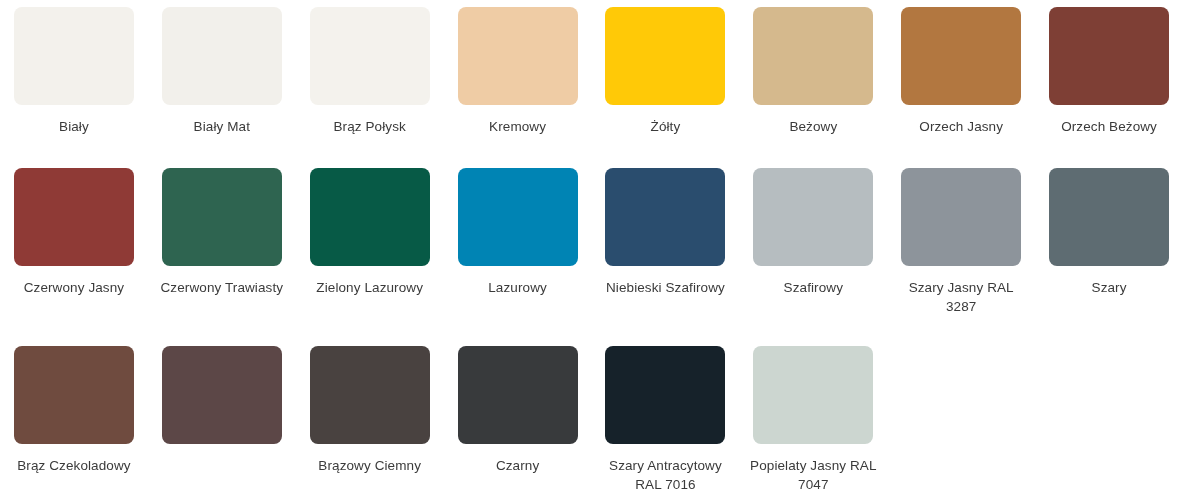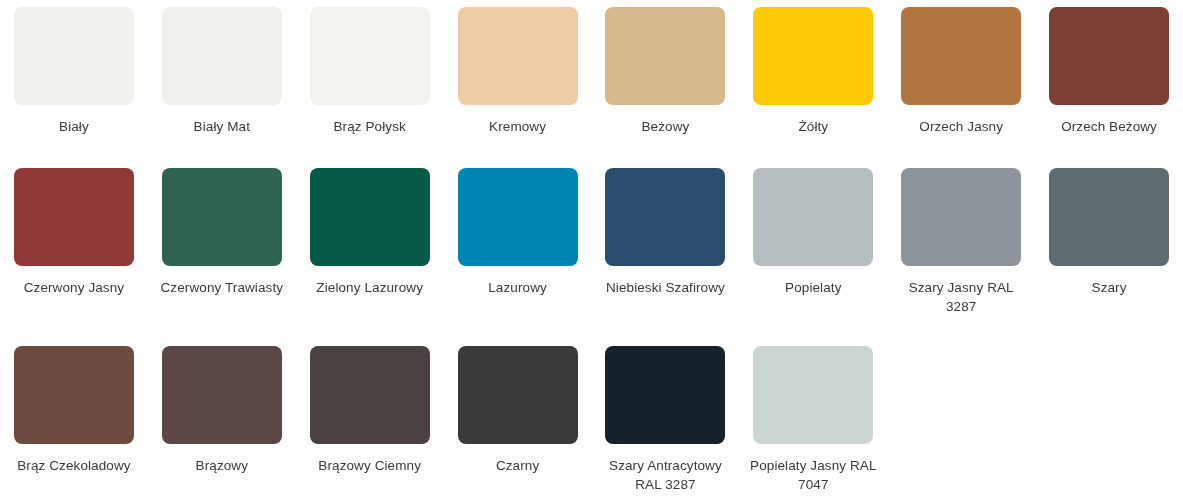--- a/index.html
+++ b/index.html
@@ -63,26 +63,26 @@
     </div>
     <div class="swatch-cell">
       <div class="swatch-chip" style="background: rgb(244, 242, 237);"></div>
       <div class="swatch-label">Brąz Połysk</div>
     </div>
     <div class="swatch-cell">
       <div class="swatch-chip" style="background: rgb(239, 204, 165);"></div>
       <div class="swatch-label">Kremowy</div>
     </div>
     <div class="swatch-cell">
+      <div class="swatch-chip" style="background: rgb(255, 201, 7);"></div>
+      <div class="swatch-label">Żółty</div>
+    </div>
+    <div class="swatch-cell">
       <div class="swatch-chip" style="background: rgb(213, 185, 141);"></div>
       <div class="swatch-label">Beżowy</div>
-    </div>
-    <div class="swatch-cell">
-      <div class="swatch-chip" style="background: rgb(255, 201, 7);"></div>
-      <div class="swatch-label">Żółty</div>
     </div>
     <div class="swatch-cell">
       <div class="swatch-chip" style="background: rgb(178, 119, 64);"></div>
       <div class="swatch-label">Orzech Jasny</div>
     </div>
     <div class="swatch-cell">
       <div class="swatch-chip" style="background: rgb(126, 63, 53);"></div>
       <div class="swatch-label">Orzech Beżowy</div>
     </div>
     <div class="swatch-cell">
@@ -100,49 +100,48 @@
     <div class="swatch-cell">
       <div class="swatch-chip" style="background: rgb(0, 132, 180);"></div>
       <div class="swatch-label">Lazurowy</div>
     </div>
     <div class="swatch-cell">
       <div class="swatch-chip" style="background: rgb(42, 77, 110);"></div>
       <div class="swatch-label">Niebieski Szafirowy</div>
     </div>
     <div class="swatch-cell">
       <div class="swatch-chip" style="background: rgb(182, 189, 192);"></div>
-      <div class="swatch-label">Popielaty</div>
+      <div class="swatch-label">Szafirowy</div>
     </div>
     <div class="swatch-cell">
       <div class="swatch-chip" style="background: rgb(141, 148, 155);"></div>
       <div class="swatch-label">Szary Jasny RAL 3287</div>
     </div>
     <div class="swatch-cell">
       <div class="swatch-chip" style="background: rgb(94, 108, 114);"></div>
       <div class="swatch-label">Szary</div>
     </div>
     <div class="swatch-cell">
       <div class="swatch-chip" style="background: rgb(111, 75, 63);"></div>
       <div class="swatch-label">Brąz Czekoladowy</div>
     </div>
     <div class="swatch-cell">
       <div class="swatch-chip" style="background: rgb(92, 71, 71);"></div>
-      <div class="swatch-label">Brązowy</div>
     </div>
     <div class="swatch-cell">
       <div class="swatch-chip" style="background: rgb(73, 66, 64);"></div>
       <div class="swatch-label">Brązowy Ciemny</div>
     </div>
     <div class="swatch-cell">
       <div class="swatch-chip" style="background: rgb(56, 58, 60);"></div>
       <div class="swatch-label">Czarny</div>
     </div>
     <div class="swatch-cell">
       <div class="swatch-chip" style="background: rgb(22, 34, 42);"></div>
-      <div class="swatch-label">Szary Antracytowy RAL 3287</div>
+      <div class="swatch-label">Szary Antracytowy RAL 7016</div>
     </div>
     <div class="swatch-cell">
       <div class="swatch-chip" style="background: rgb(204, 214, 208);"></div>
       <div class="swatch-label">Popielaty Jasny RAL 7047</div>
     </div>
     <div class="swatch-cell is-empty">
       <div class="swatch-chip"></div>
       <div class="swatch-label"></div>
     </div>
   </div>

